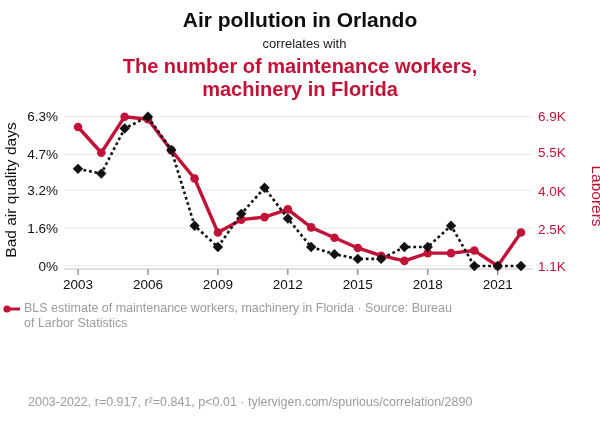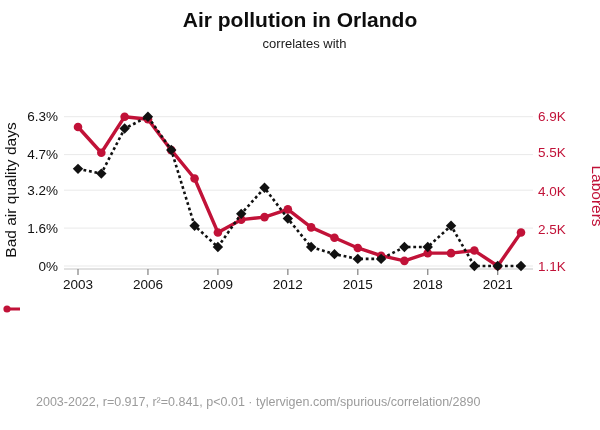--- a/index.html
+++ b/index.html
@@ -13,30 +13,32 @@
   .header{text-align:center;padding-top:7px;}
   .title{font-size:21px;font-weight:bold;color:#0d0d0d;line-height:1.25;}
   .connector{font-size:13px;color:#1a1a1a;margin-top:3px;padding-left:9px;}
   .subtitle{font-size:20px;font-weight:bold;color:#C11238;line-height:1.15;margin-top:4px;white-space:pre-line;}
   .chart-wrap{position:absolute;left:0;top:99px;width:600px;height:200px;}
   svg text{font-family:"Liberation Sans","DejaVu Sans",sans-serif;}
   .legend{position:absolute;left:3px;top:301px;width:585px;}
   .legend-item{display:flex;align-items:flex-start;margin-bottom:7px;}
   .legend-marker{flex:0 0 17px;margin-top:3px;margin-right:4px;}
   .legend-text{font-size:12.5px;line-height:1.22;color:#9b9b9b;white-space:pre-line;}
-  .footer{position:absolute;left:36px;top:395px;width:560px;font-size:12.5px;color:#9b9b9b;}
+  .footer{position:absolute;left:28px;top:395px;width:560px;font-size:12.5px;color:#9b9b9b;}
 </style>
 </head>
 <body>
 
 <div class="page">
 
   <div class="header">
     <div class="title">Air pollution in Orlando</div>
     <div class="connector">correlates with</div>
+    <div class="subtitle">The number of maintenance workers,
+machinery in Florida</div>
   </div>
 
   <div class="chart-wrap">
     <svg width="600" height="200" viewBox="0 0 600 200">
       <g>
           <line x1="64" x2="533" y1="17.69999999999999" y2="17.69999999999999" stroke="#e9e9e9" stroke-width="1"></line>
           <line x1="64" x2="533" y1="55.61746031746031" y2="55.61746031746031" stroke="#e9e9e9" stroke-width="1"></line>
           <line x1="64" x2="533" y1="91.16507936507935" y2="91.16507936507935" stroke="#e9e9e9" stroke-width="1"></line>
           <line x1="64" x2="533" y1="129.08253968253968" y2="129.08253968253968" stroke="#e9e9e9" stroke-width="1"></line>
           <line x1="64" x2="533" y1="167" y2="167" stroke="#e9e9e9" stroke-width="1"></line>
@@ -122,18 +124,20 @@
       <text transform="translate(592,97) rotate(90)" text-anchor="middle" font-size="15.5" fill="#C11238">Laborers</text>
     </svg>
   </div>
 
   <div class="legend">
     <div class="legend-item">
       <svg class="legend-marker" width="17" height="10" viewBox="0 0 17 10">
         <line x1="4" y1="5" x2="17" y2="5" stroke="#C11238" stroke-width="3"></line>
         <circle cx="4" cy="5" r="3.6" fill="#C11238"></circle>
       </svg>
+      <div class="legend-text">BLS estimate of maintenance workers, machinery in Florida · Source: Bureau
+of Larbor Statistics</div>
     </div>
   </div>
 
   <div class="footer">2003-2022, r=0.917, r²=0.841, p&lt;0.01 · tylervigen.com/spurious/correlation/2890</div>
 
 </div>
 
 </body></html>

